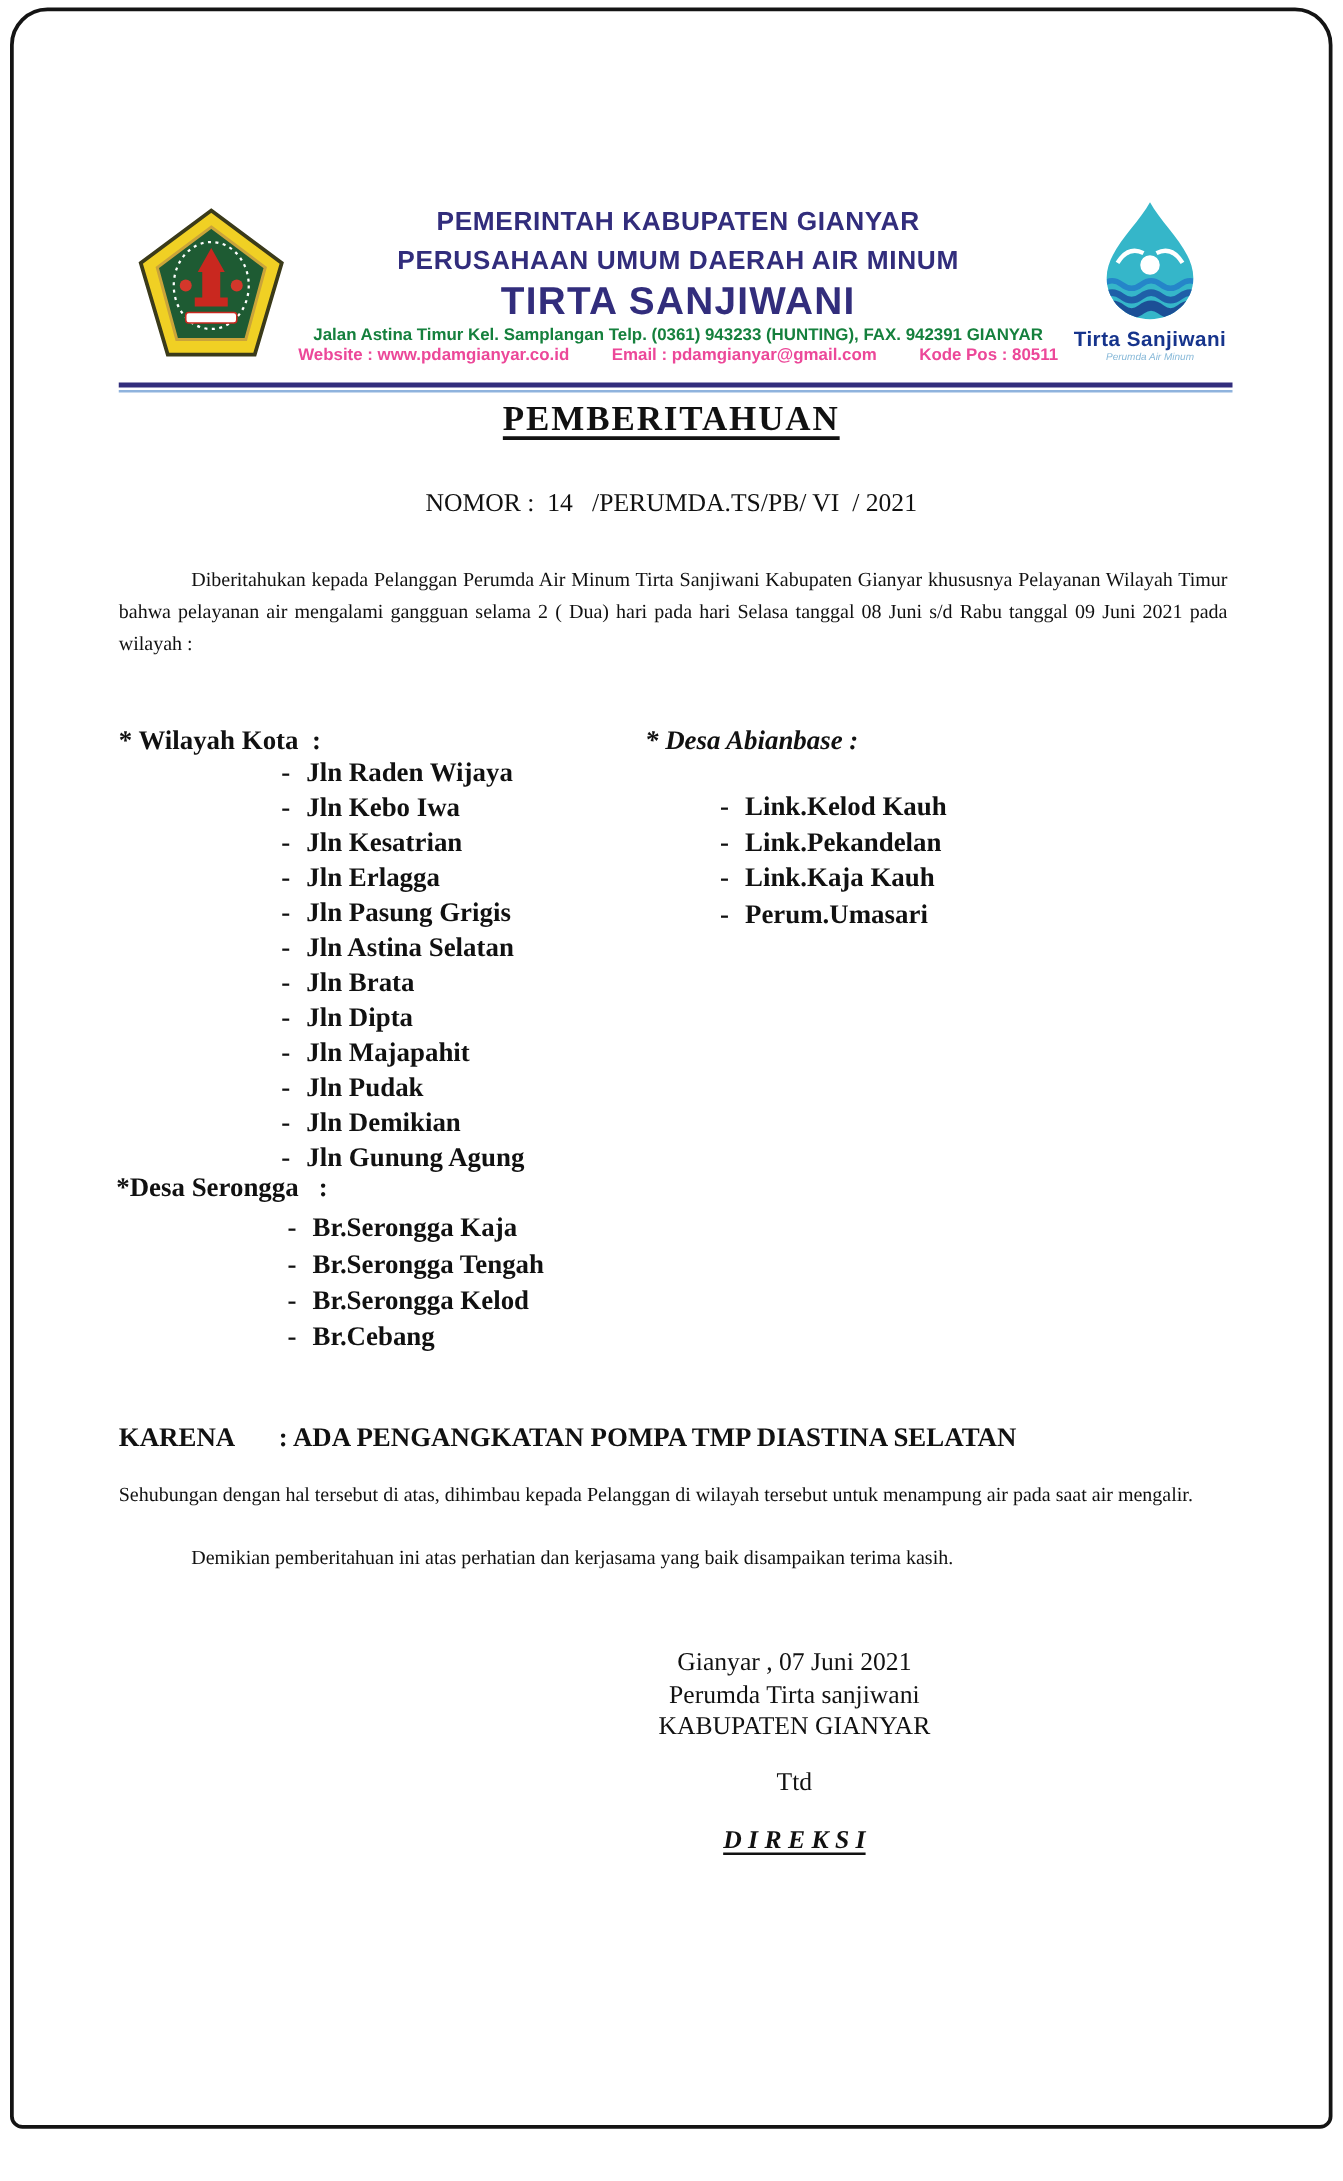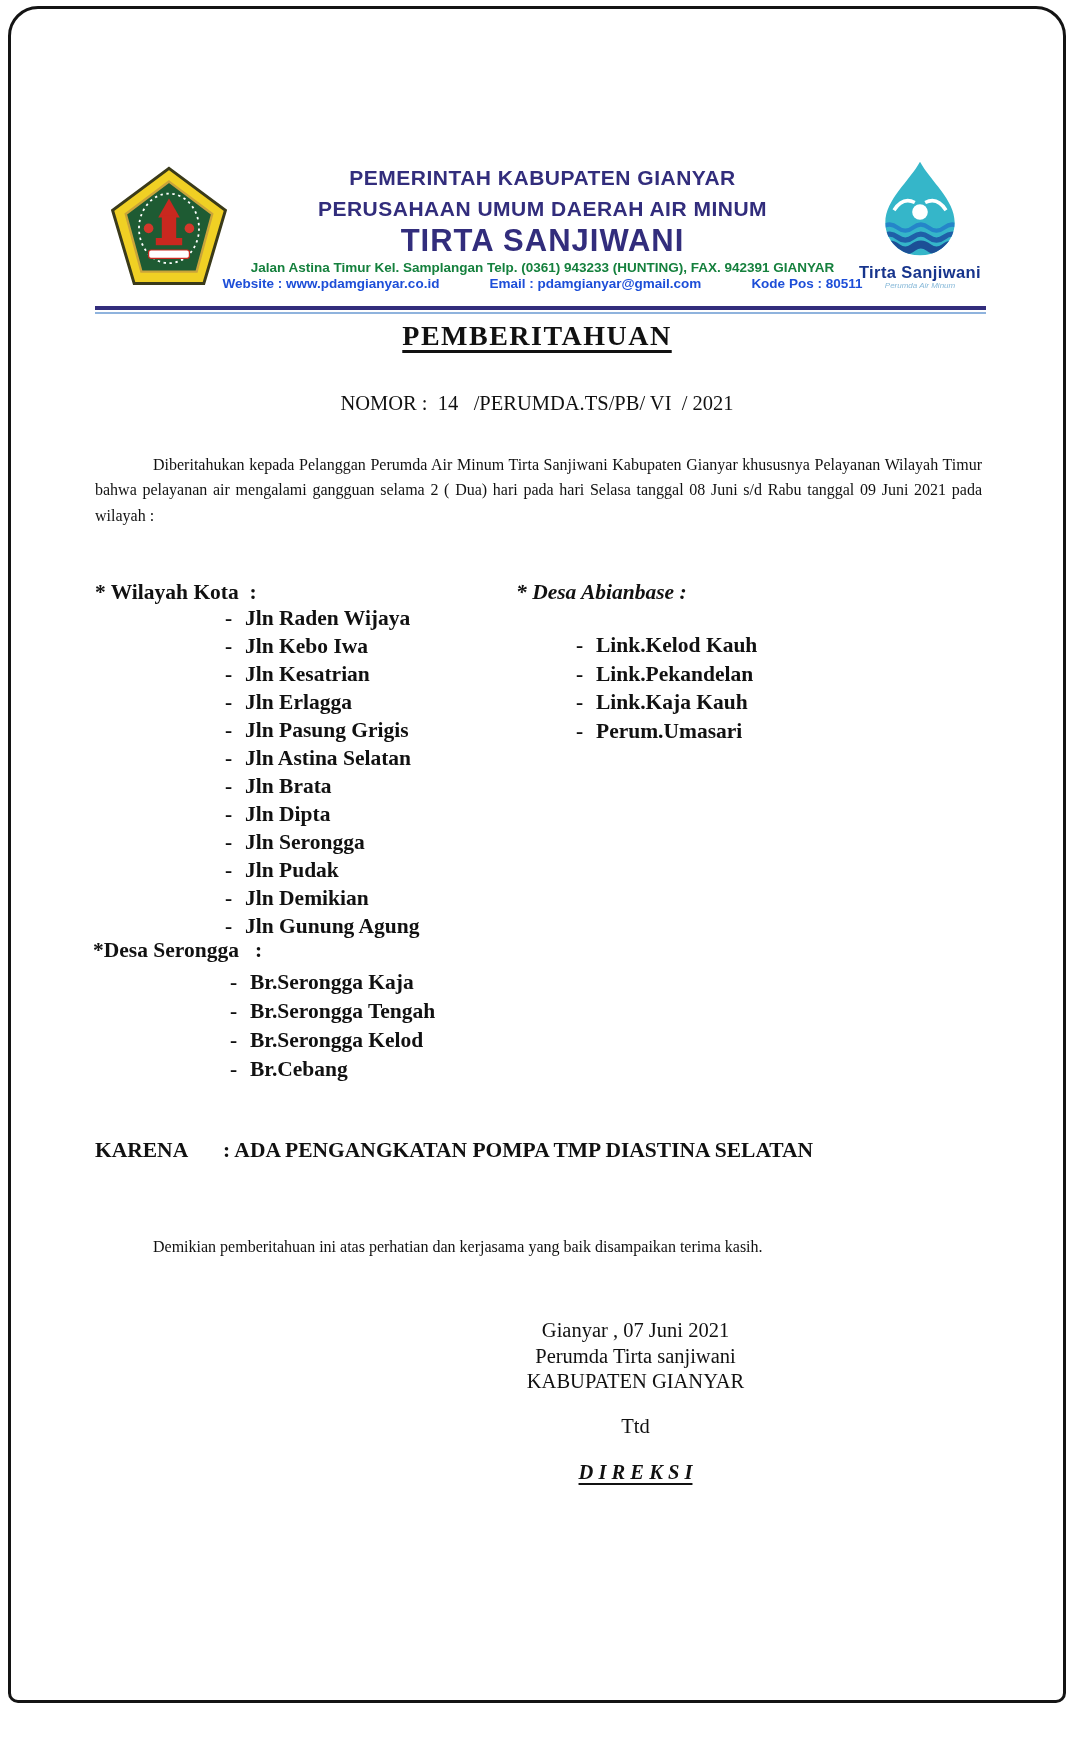--- a/index.html
+++ b/index.html
@@ -8,21 +8,21 @@
   .page{position:absolute;inset:0;}
 
   
   .header{position:absolute;top:160px;left:95px;right:88px;height:148px;}
   .crest{position:absolute;left:14px;top:6px;width:120px;height:114px;}
   .head-center{position:absolute;left:146px;right:142px;top:2px;text-align:center;
                font-family:"Liberation Sans",sans-serif;color:#322d7c;}
   .h1,.h2{font-size:21px;font-weight:bold;line-height:31px;letter-spacing:.5px;white-space:nowrap;}
   .h3{font-size:31px;font-weight:bold;line-height:33px;letter-spacing:1px;}
   .addr{margin-top:3px;font-size:13.5px;font-weight:bold;color:#15803d;line-height:16px;white-space:nowrap;}
-  .weblv{display:flex;justify-content:center;gap:50px;font-size:13.5px;font-weight:bold;color:#1d4ed8;line-height:16px;white-space:nowrap;}
+  .weblv{display:flex;justify-content:center;gap:34px;font-size:13.5px;font-weight:bold;color:#ec4899;line-height:16px;white-space:nowrap;}
   .droplogo{position:absolute;right:2px;top:0;width:128px;text-align:center;}
   .droplogo svg{width:92px;height:104px;display:block;margin:0 auto;}
   .drop-title{font-family:"Liberation Sans",sans-serif;font-weight:bold;font-size:16.5px;color:#16348c;letter-spacing:.4px;line-height:17px;}
   .drop-sub{font-family:"Liberation Sans",sans-serif;font-style:italic;font-size:8px;color:#86b8d8;line-height:9px;}
 
   .rule{position:absolute;top:306px;left:95px;right:88px;height:4px;background:#322d7c;}
   .rule:after{content:"";position:absolute;left:0;right:0;top:6px;height:2px;background:#8fb3dd;}
 
   
   .title{position:absolute;top:320px;left:0;right:0;text-align:center;font-size:28px;font-weight:bold;
@@ -148,21 +148,21 @@
       <div class="li">
         <span class="dash">-</span>
         <span>Jln Brata</span>
       </div>
       <div class="li">
         <span class="dash">-</span>
         <span>Jln Dipta</span>
       </div>
       <div class="li">
         <span class="dash">-</span>
-        <span>Jln Serongga</span>
+        <span>Jln Majapahit</span>
       </div>
       <div class="li">
         <span class="dash">-</span>
         <span>Jln Pudak</span>
       </div>
       <div class="li">
         <span class="dash">-</span>
         <span>Jln Demikian</span>
       </div>
       <div class="li">
@@ -206,20 +206,21 @@
       <div class="li">
         <span class="dash">-</span>
         <span>Br.Cebang</span>
       </div>
     </div>
 
   <div class="karena">
     <span class="klabel">KARENA</span><span>: ADA PENGANGKATAN POMPA TMP DIASTINA SELATAN</span>
   </div>
 
+  <div class="para p2">Sehubungan dengan hal tersebut di atas, dihimbau kepada Pelanggan di wilayah tersebut untuk menampung air pada saat air mengalir.</div>
   <div class="para p3">Demikian pemberitahuan ini atas perhatian dan kerjasama yang baik disampaikan terima kasih.</div>
 
   <div class="sign">
     <div>Gianyar , 07 Juni 2021</div>
     <div>Perumda Tirta sanjiwani</div>
     <div>KABUPATEN GIANYAR</div>
     <div class="ttd">Ttd</div>
     <div class="role">D I R E K S I</div>
   </div>
 

